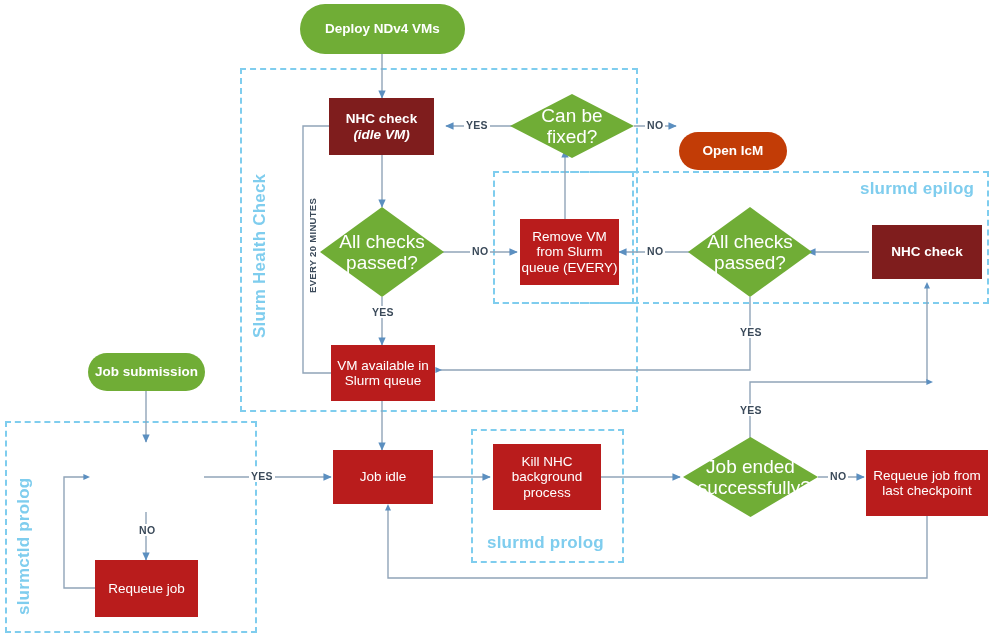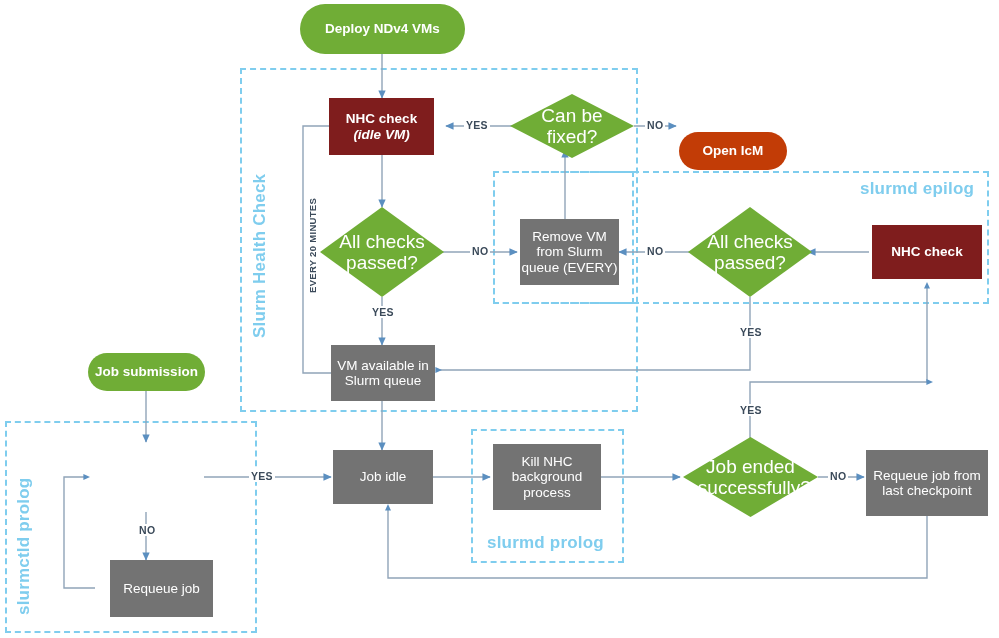--- a/index.html
+++ b/index.html
@@ -47,21 +47,21 @@
     position: absolute;
     box-sizing: border-box;
     display: flex;
     align-items: center;
     justify-content: center;
     text-align: center;
     color: #ffffff;
     line-height: 1.12;
   }
   .node.rect-blue {
-    background: #737373;
+    background: #b91c1c;
     font-size: 13.5px;
     font-weight: 400;
   }
   .node.rect-purple {
     background: #7f1d1d;
     font-size: 13.5px;
     font-weight: bold;
   }
   .node.pill-green {
     background: #70AD36;
@@ -252,21 +252,21 @@
   <div class="node rect-blue" style="left:331px; top:345px; width:104px; height:56px; flex-direction:column;">
     <span>VM available in</span>
     <span>Slurm queue</span>
   </div>
 
   <div class="node pill-green" style="left:88px; top:353px; width:117px; height:38px;">
     <span>Job submission</span>
   </div>
 
 
-  <div class="node rect-blue" style="left:110px; top:560px; width:103px; height:57px;text-align:right;">
+  <div class="node rect-blue" style="left:95px; top:560px; width:103px; height:57px;text-align:right;">
     <span>Requeue job</span>
   </div>
 
   <div class="node rect-blue" style="left:333px; top:450px; width:100px; height:54px;">
     <span>Job idle</span>
   </div>
 
   <div class="node diamond" style="left:683px; top:437px; width:135px; height:80px; flex-direction:column;">
     <svg class="dshape" viewBox="0 0 135 80" xmlns="http://www.w3.org/2000/svg">
       <polygon points="67.5,0 135,40 67.5,80 0,40" fill="#70AD36"></polygon>

